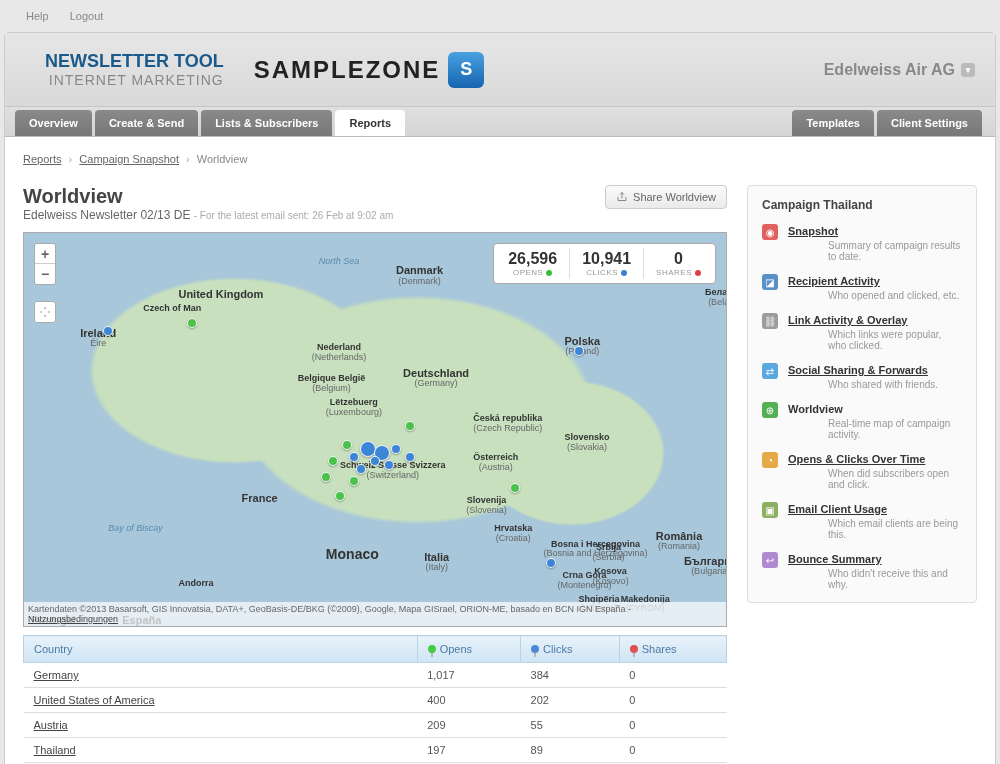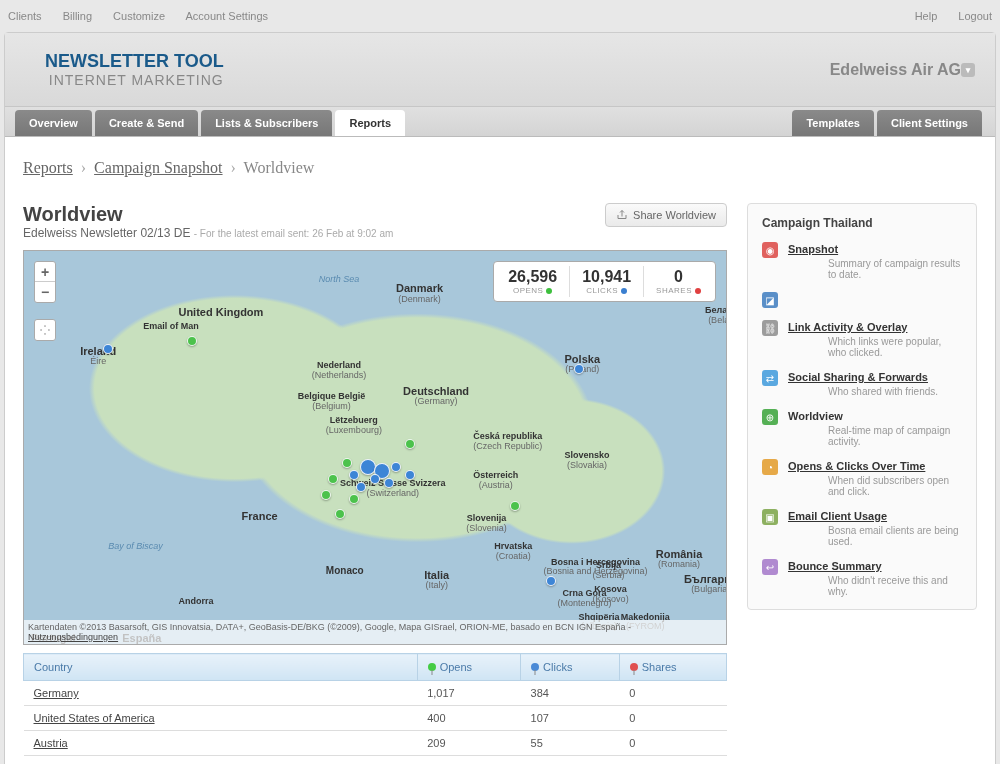--- a/index.html
+++ b/index.html
@@ -11,27 +11,27 @@
 .topbar .right a { margin-left: 18px; margin-right: 0; }
 .container { background: #fff; border: 1px solid #ccc; border-radius: 4px 4px 0 0; margin: 0 4px; min-height: 740px; }
 .header { background: linear-gradient(#e6e6e6, #d9d9d9); height: 74px; display: flex; align-items: center; padding: 0 20px; border-bottom: 1px solid #c6c6c6; }
 .logo-area { display: flex; align-items: center; flex: 1; }
 .logo-text { text-align: right; margin-left: 20px; margin-right: 30px; }
 .logo-text .l1 { color: #1a5a8a; font-size: 18px; font-weight: 600; }
 .logo-text .l2 { color: #888; font-size: 14px; letter-spacing: 1px; }
 .samplezone { display: flex; align-items: center; gap: 8px; }
 .samplezone .sz-text { font-size: 24px; font-weight: 700; color: #222; font-family: 'Arial Black', sans-serif; letter-spacing: 2px; }
 .samplezone .sz-badge { width: 36px; height: 36px; background: linear-gradient(#4aa0e0, #1565b0); border-radius: 6px; display: flex; align-items: center; justify-content: center; color: #fff; font-weight: bold; font-size: 18px; }
-.client-name { font-size: 16px; color: #888; font-weight: 600; display: flex; align-items: center; }
+.client-name { font-size: 16px; color: #888; font-weight: 600; display: flex; align-items: center; gap: 6px; }
 .client-name .dropdown-badge { width: 14px; height: 14px; background: #bbb; border-radius: 3px; display: inline-flex; align-items: center; justify-content: center; color: #fff; font-size: 9px; }
 .navbar { background: linear-gradient(#e0e0e0, #d4d4d4); display: flex; padding: 0 10px; border-bottom: 1px solid #bbb; height: 30px; align-items: flex-end; }
 .navbar .spacer { flex: 1; }
 .tab { background: linear-gradient(#8a8a8a, #777); color: #fff; padding: 7px 14px; margin-right: 3px; border-radius: 4px 4px 0 0; font-size: 11px; font-weight: bold; cursor: pointer; }
 .tab.active { background: #fff; color: #333; }
-.breadcrumb { padding: 22px 18px; font-size: 16px; color: #888; font-family: Liberation Serif, serif; }
+.breadcrumb { padding: 16px 18px; font-size: 11px; color: #888; }
 .breadcrumb a { color: #666; }
 .breadcrumb .sep { margin: 0 4px; color: #aaa; }
 .content-wrap { display: flex; padding: 4px 18px 18px 18px; gap: 20px; }
 .main-col { flex: 1; min-width: 0; }
 .side-col { width: 230px; }
 .title-row { display: flex; justify-content: space-between; align-items: flex-start; margin-bottom: 4px; }
 .page-title { font-size: 20px; color: #444; font-weight: bold; }
 .subtitle { font-size: 12px; color: #666; margin-bottom: 6px; }
 .subtitle .meta { color: #aaa; font-size: 10px; }
 .share-btn { border: 1px solid #ccc; border-radius: 4px; padding: 5px 10px; background: linear-gradient(#fafafa, #eaeaea); font-size: 11px; color: #666; cursor: pointer; display: flex; align-items: center; gap: 5px; }
@@ -81,38 +81,36 @@
 .rep-icon { width: 16px; height: 16px; flex-shrink: 0; border-radius: 3px; display: flex; align-items: center; justify-content: center; font-size: 10px; color: #fff; }
 .rep-item .txt a { font-size: 11px; color: #333; font-weight: bold; }
 .rep-item.active .txt a { text-decoration: none; color: #333; }
 .rep-item .desc { font-size: 10px; color: #999; margin-top: 2px; margin-left: 40px; }
 </style>
 </head>
 <body>
 
 <div class="outer">
   <div class="topbar">
-    <div class="left">
-      <a>Clients</a>
-      <a>Billing</a>
-      <a>Customize</a>
-      <a>Account Settings</a>
-    </div>
     <div class="right">
       <a>Help</a>
       <a>Logout</a>
     </div>
   </div>
 
   <div class="container">
     <div class="header">
       <div class="logo-area">
         <div class="logo-text">
           <div class="l1">NEWSLETTER TOOL</div>
           <div class="l2">INTERNET MARKETING</div>
+        </div>
+        <div class="samplezone">
+          <span class="sz-text">SAMPLEZONE</span>
+          <span class="sz-badge">S</span>
         </div>
       </div>
       <div class="client-name">
         <span>Edelweiss Air AG</span>
         <span class="dropdown-badge">▾</span>
       </div>
     </div>
 
     <div class="navbar">
       <div class="tab">Overview</div>
@@ -147,36 +145,36 @@
                 <path d="M4 12v7h16v-7M12 3v12M8 7l4-4 4 4"></path>
               </svg>
             <span>Share Worldview</span>
           </div>
         </div>
 
         <div class="map-box">
           <div class="map-bg"></div>
           <div id="map-labels">
               <div class="map-label" style="left: 22%; top: 14%;">United Kingdom</div>
-              <div class="map-label" style="left: 17%; top: 18%; font-size: 9px;">Email of Man</div>
+              <div class="map-label" style="left: 17%; top: 18%; font-size: 9px;">Czech of Man</div>
               <div class="map-label" style="left: 8%; top: 24%;">Ireland<span class="sub">Éire</span></div>
               <div class="map-label" style="left: 42%; top: 6%; font-size: 9px; font-style: italic; color: rgb(90, 139, 176); font-weight: normal;">North Sea</div>
               <div class="map-label" style="left: 53%; top: 8%;">Danmark<span class="sub">(Denmark)</span></div>
               <div class="map-label" style="left: 41%; top: 28%; font-size: 9px;">Nederland<span class="sub">(Netherlands)</span></div>
               <div class="map-label" style="left: 39%; top: 36%; font-size: 9px;">Belgique België<span class="sub">(Belgium)</span></div>
               <div class="map-label" style="left: 43%; top: 42%; font-size: 9px;">Lëtzebuerg<span class="sub">(Luxembourg)</span></div>
               <div class="map-label" style="left: 54%; top: 34%;">Deutschland<span class="sub">(Germany)</span></div>
               <div class="map-label" style="left: 77%; top: 26%;">Polska<span class="sub">(Poland)</span></div>
               <div class="map-label" style="left: 64%; top: 46%; font-size: 9px;">Česká republika<span class="sub">(Czech Republic)</span></div>
               <div class="map-label" style="left: 77%; top: 51%; font-size: 9px;">Slovensko<span class="sub">(Slovakia)</span></div>
               <div class="map-label" style="left: 45%; top: 58%; font-size: 9px;">Schweiz Suisse Svizzera<span class="sub">(Switzerland)</span></div>
               <div class="map-label" style="left: 64%; top: 56%; font-size: 9px;">Österreich<span class="sub">(Austria)</span></div>
               <div class="map-label" style="left: 31%; top: 66%;">France</div>
               <div class="map-label" style="left: 12%; top: 74%; font-size: 9px; font-style: italic; color: rgb(90, 139, 176); font-weight: normal;">Bay of Biscay</div>
-              <div class="map-label" style="left: 43%; top: 80%; font-size: 10px;">Monaco</div>
+              <div class="map-label" style="left: 43%; top: 80%; font-size: 14px;">Monaco</div>
               <div class="map-label" style="left: 22%; top: 88%; font-size: 9px;">Andorra</div>
               <div class="map-label" style="left: 14%; top: 97%;">España</div>
               <div class="map-label" style="left: 1%; top: 97%;">Portugal</div>
               <div class="map-label" style="left: 57%; top: 81%;">Italia<span class="sub">(Italy)</span></div>
               <div class="map-label" style="left: 63%; top: 67%; font-size: 9px;">Slovenija<span class="sub">(Slovenia)</span></div>
               <div class="map-label" style="left: 67%; top: 74%; font-size: 9px;">Hrvatska<span class="sub">(Croatia)</span></div>
               <div class="map-label" style="left: 74%; top: 78%; font-size: 9px;">Bosna i Hercegovina<span class="sub">(Bosnia and Herzegovina)</span></div>
               <div class="map-label" style="left: 76%; top: 86%; font-size: 9px;">Crna Gora<span class="sub">(Montenegro)</span></div>
               <div class="map-label" style="left: 81%; top: 79%; font-size: 9px;">Srbija<span class="sub">(Serbia)</span></div>
               <div class="map-label" style="left: 81%; top: 85%; font-size: 9px;">Kosova<span class="sub">(Kosovo)</span></div>
@@ -267,21 +265,21 @@
           <tbody id="table-body">
               <tr>
                 <td><a>Germany</a></td>
                 <td>1,017</td>
                 <td>384</td>
                 <td>0</td>
               </tr>
               <tr>
                 <td><a>United States of America</a></td>
                 <td>400</td>
-                <td>107</td>
+                <td>202</td>
                 <td>0</td>
               </tr>
               <tr>
                 <td><a>Austria</a></td>
                 <td>209</td>
                 <td>55</td>
                 <td>0</td>
               </tr>
               <tr>
                 <td><a>Thailand</a></td>
@@ -296,40 +294,41 @@
       <div class="side-col">
         <div class="sidepanel">
           <h3>Campaign Thailand</h3>
           <div id="sidepanel-items">
               <div class="rep-item">
                 <div class="rep-icon" style="background:#e0615e">◉</div>
                 <div class="txt"><a>Snapshot</a><div class="desc">Summary of campaign results to date.</div></div>
               </div>
               <div class="rep-item">
                 <div class="rep-icon" style="background:#5a8fc8">◪</div>
+                <div class="txt"><a>Recipient Activity</a><div class="desc">Who opened and clicked, etc.</div></div>
               </div>
               <div class="rep-item">
                 <div class="rep-icon" style="background:#9c9c9c">⛓</div>
                 <div class="txt"><a>Link Activity &amp; Overlay</a><div class="desc">Which links were popular, who clicked.</div></div>
               </div>
               <div class="rep-item">
                 <div class="rep-icon" style="background:#5aa8e0">⇄</div>
                 <div class="txt"><a>Social Sharing &amp; Forwards</a><div class="desc">Who shared with friends.</div></div>
               </div>
               <div class="rep-item active">
                 <div class="rep-icon" style="background:#55b055">⊕</div>
                 <div class="txt"><a>Worldview</a><div class="desc">Real-time map of campaign activity.</div></div>
               </div>
               <div class="rep-item">
                 <div class="rep-icon" style="background:#e6a948">◔</div>
                 <div class="txt"><a>Opens &amp; Clicks Over Time</a><div class="desc">When did subscribers open and click.</div></div>
               </div>
               <div class="rep-item">
                 <div class="rep-icon" style="background:#8db060">▣</div>
-                <div class="txt"><a>Email Client Usage</a><div class="desc">Bosna email clients are being used.</div></div>
+                <div class="txt"><a>Email Client Usage</a><div class="desc">Which email clients are being this.</div></div>
               </div>
               <div class="rep-item">
                 <div class="rep-icon" style="background:#b08ad0">↩</div>
                 <div class="txt"><a>Bounce Summary</a><div class="desc">Who didn't receive this and why.</div></div>
               </div>
             </div>
         </div>
       </div>
     </div>
   </div>

